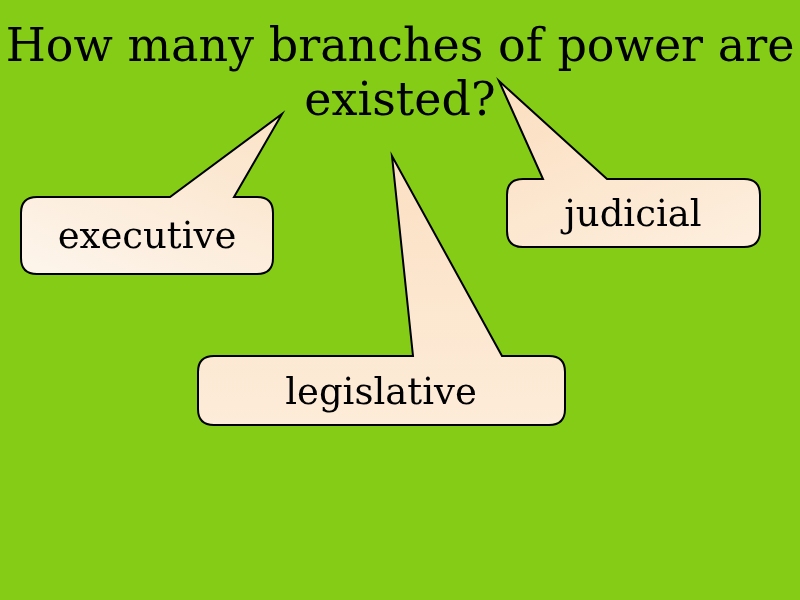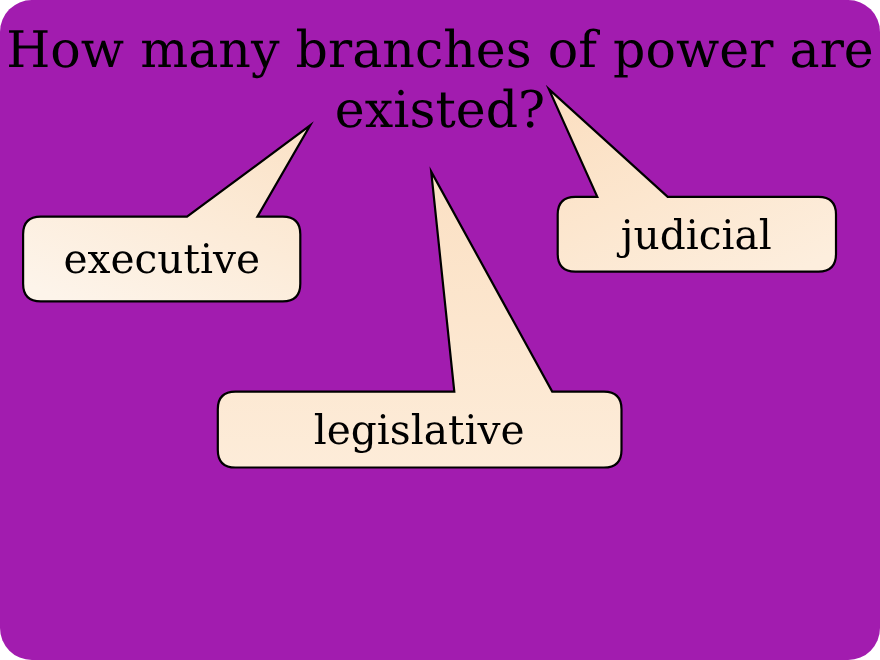--- a/index.html
+++ b/index.html
@@ -4,24 +4,23 @@
 <style>
   html, body {
     margin: 0;
     padding: 0;
     background: #ffffff;
   }
   .slide {
     position: relative;
     width: 800px;
     height: 600px;
-    background: #a21caf;
+    background: #84cc16;
     overflow: hidden;
     font-family: "DejaVu Serif", "Liberation Serif", serif;
-    border-radius: 29px;
   }
   .title {
     position: absolute;
     top: 18px;
     left: 0;
     width: 100%;
     margin: 0;
     text-align: center;
     font-size: 46px;
     font-weight: normal;

